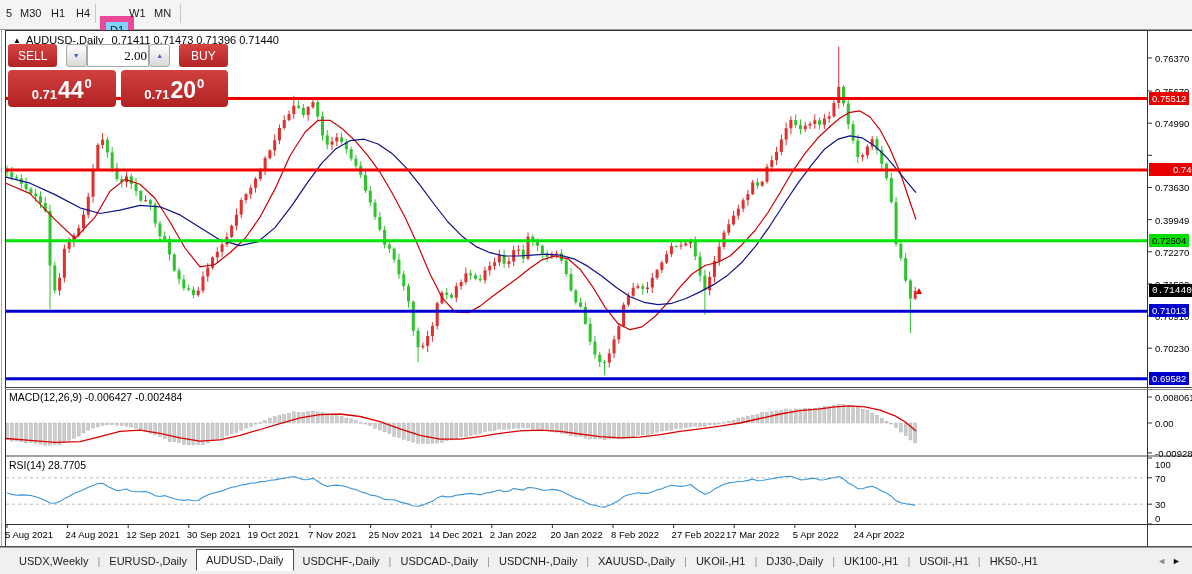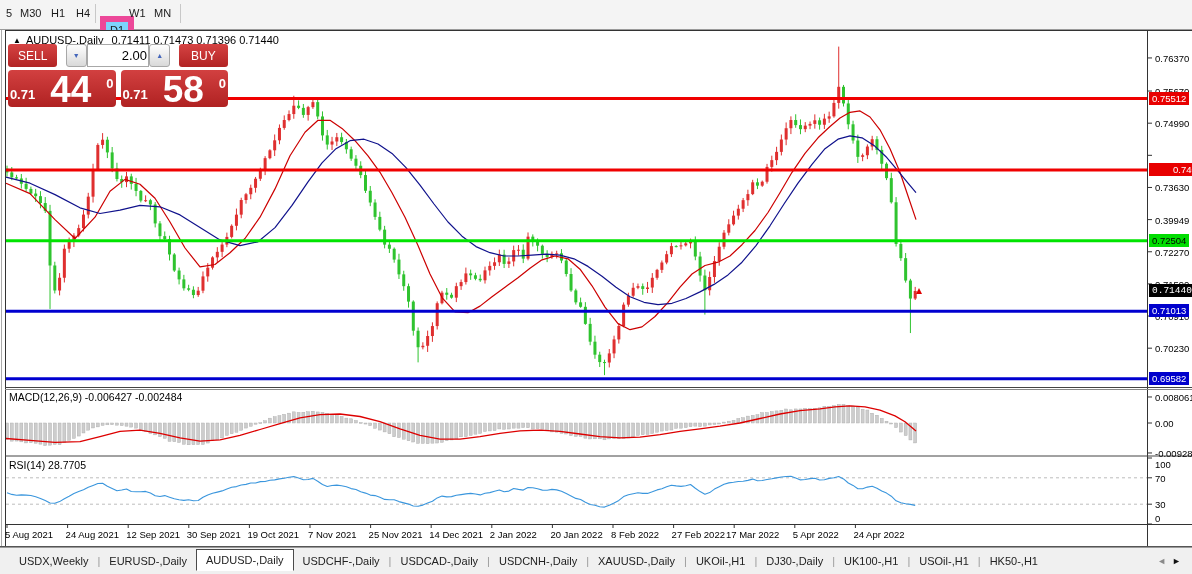--- a/index.html
+++ b/index.html
@@ -22,26 +22,26 @@
   .badge{position:absolute;left:1149px;z-index:3;font-size:9.5px;padding:1px 3px 1px 3px;white-space:nowrap;line-height:11px;}
   .date-label{position:absolute;z-index:2;font-size:9.5px;color:#000;white-space:nowrap;top:499px;}
   
   #trade-panel{position:absolute;left:8px;top:14px;width:220px;z-index:5;}
   #tp-row1{display:flex;align-items:stretch;height:23px;}
   .tp-btn{background:linear-gradient(#d64343,#b22424);color:#fff;border-radius:3px;font-size:12px;
           display:flex;align-items:center;justify-content:center;padding:0 8px;cursor:pointer;}
   .spin-btn{width:21px;background:linear-gradient(#fefefe,#d9d9d9);border:1px solid #a8a8a8;border-radius:3px;
             color:#4466bb;font-size:7px;display:flex;align-items:center;justify-content:center;cursor:pointer;}
   #tp-vol{width:58px;border:1px solid #a8a8a8;background:#fff;font-size:13px;text-align:right;padding:0 1px;
-          font-family:Liberation Sans, sans-serif;color:#000;}
+          font-family:Liberation Serif, serif;color:#000;}
   #tp-row2{display:flex;margin-top:3px;height:37px;}
   .tp-price{flex:1;background:linear-gradient(#d24040,#b02222);border-radius:4px;color:#fff;
             display:flex;align-items:flex-end;justify-content:center;padding-bottom:2px;cursor:pointer;}
   .tp-price .small{font-size:13px;font-weight:bold;margin-bottom:3px;}
-  .tp-price .big{font-size:37px;font-weight:bold;line-height:30px;margin:0 15px;}
+  .tp-price .big{font-size:23px;font-weight:bold;line-height:30px;margin:0 1px;}
   .tp-price .sup{font-size:13px;font-weight:bold;margin-bottom:14px;}
   .tp-gap{width:5px;}
   
   #tabbar{position:absolute;left:0;top:547px;width:1192px;height:27px;background:#f0f0f0;border-top:1px solid #9a9a9a;
           display:flex;align-items:center;padding-left:10px;box-sizing:border-box;}
   .tab{font-size:11px;color:#222;padding:3px 9px;white-space:nowrap;cursor:pointer;}
   .tab.active{background:#fff;border:1px solid #4a4a4a;border-bottom:1px solid #fff;position:relative;margin-top:-3px;padding:4px 9px;}
   .tab-sep{color:#999;font-size:11px;}
   #tab-arrows{position:absolute;right:5px;top:8px;font-size:9px;letter-spacing:6px;cursor:pointer;}
   #tab-arrows .dim{color:#8a8a8a;} #tab-arrows .on{color:#111;}
@@ -712,21 +712,21 @@
       </div>
       <div id="tp-row2">
         <div class="tp-price">
           <span class="small">0.71</span>
           <span class="big">44</span>
           <span class="sup">0</span>
         </div>
         <div class="tp-gap"></div>
         <div class="tp-price">
           <span class="small">0.71</span>
-          <span class="big">58</span>
+          <span class="big">20</span>
           <span class="sup">0</span>
         </div>
       </div>
     </div>
 
     <div class="panel-label" style="top:361px">MACD(12,26,9) -0.006427 -0.002484</div>
     <div class="panel-label" style="top:429px">RSI(14) 28.7705</div>
 
     <div id="axis-labels">
         <div class="tick-label" style="top: 22.9441px;">0.76370</div>

